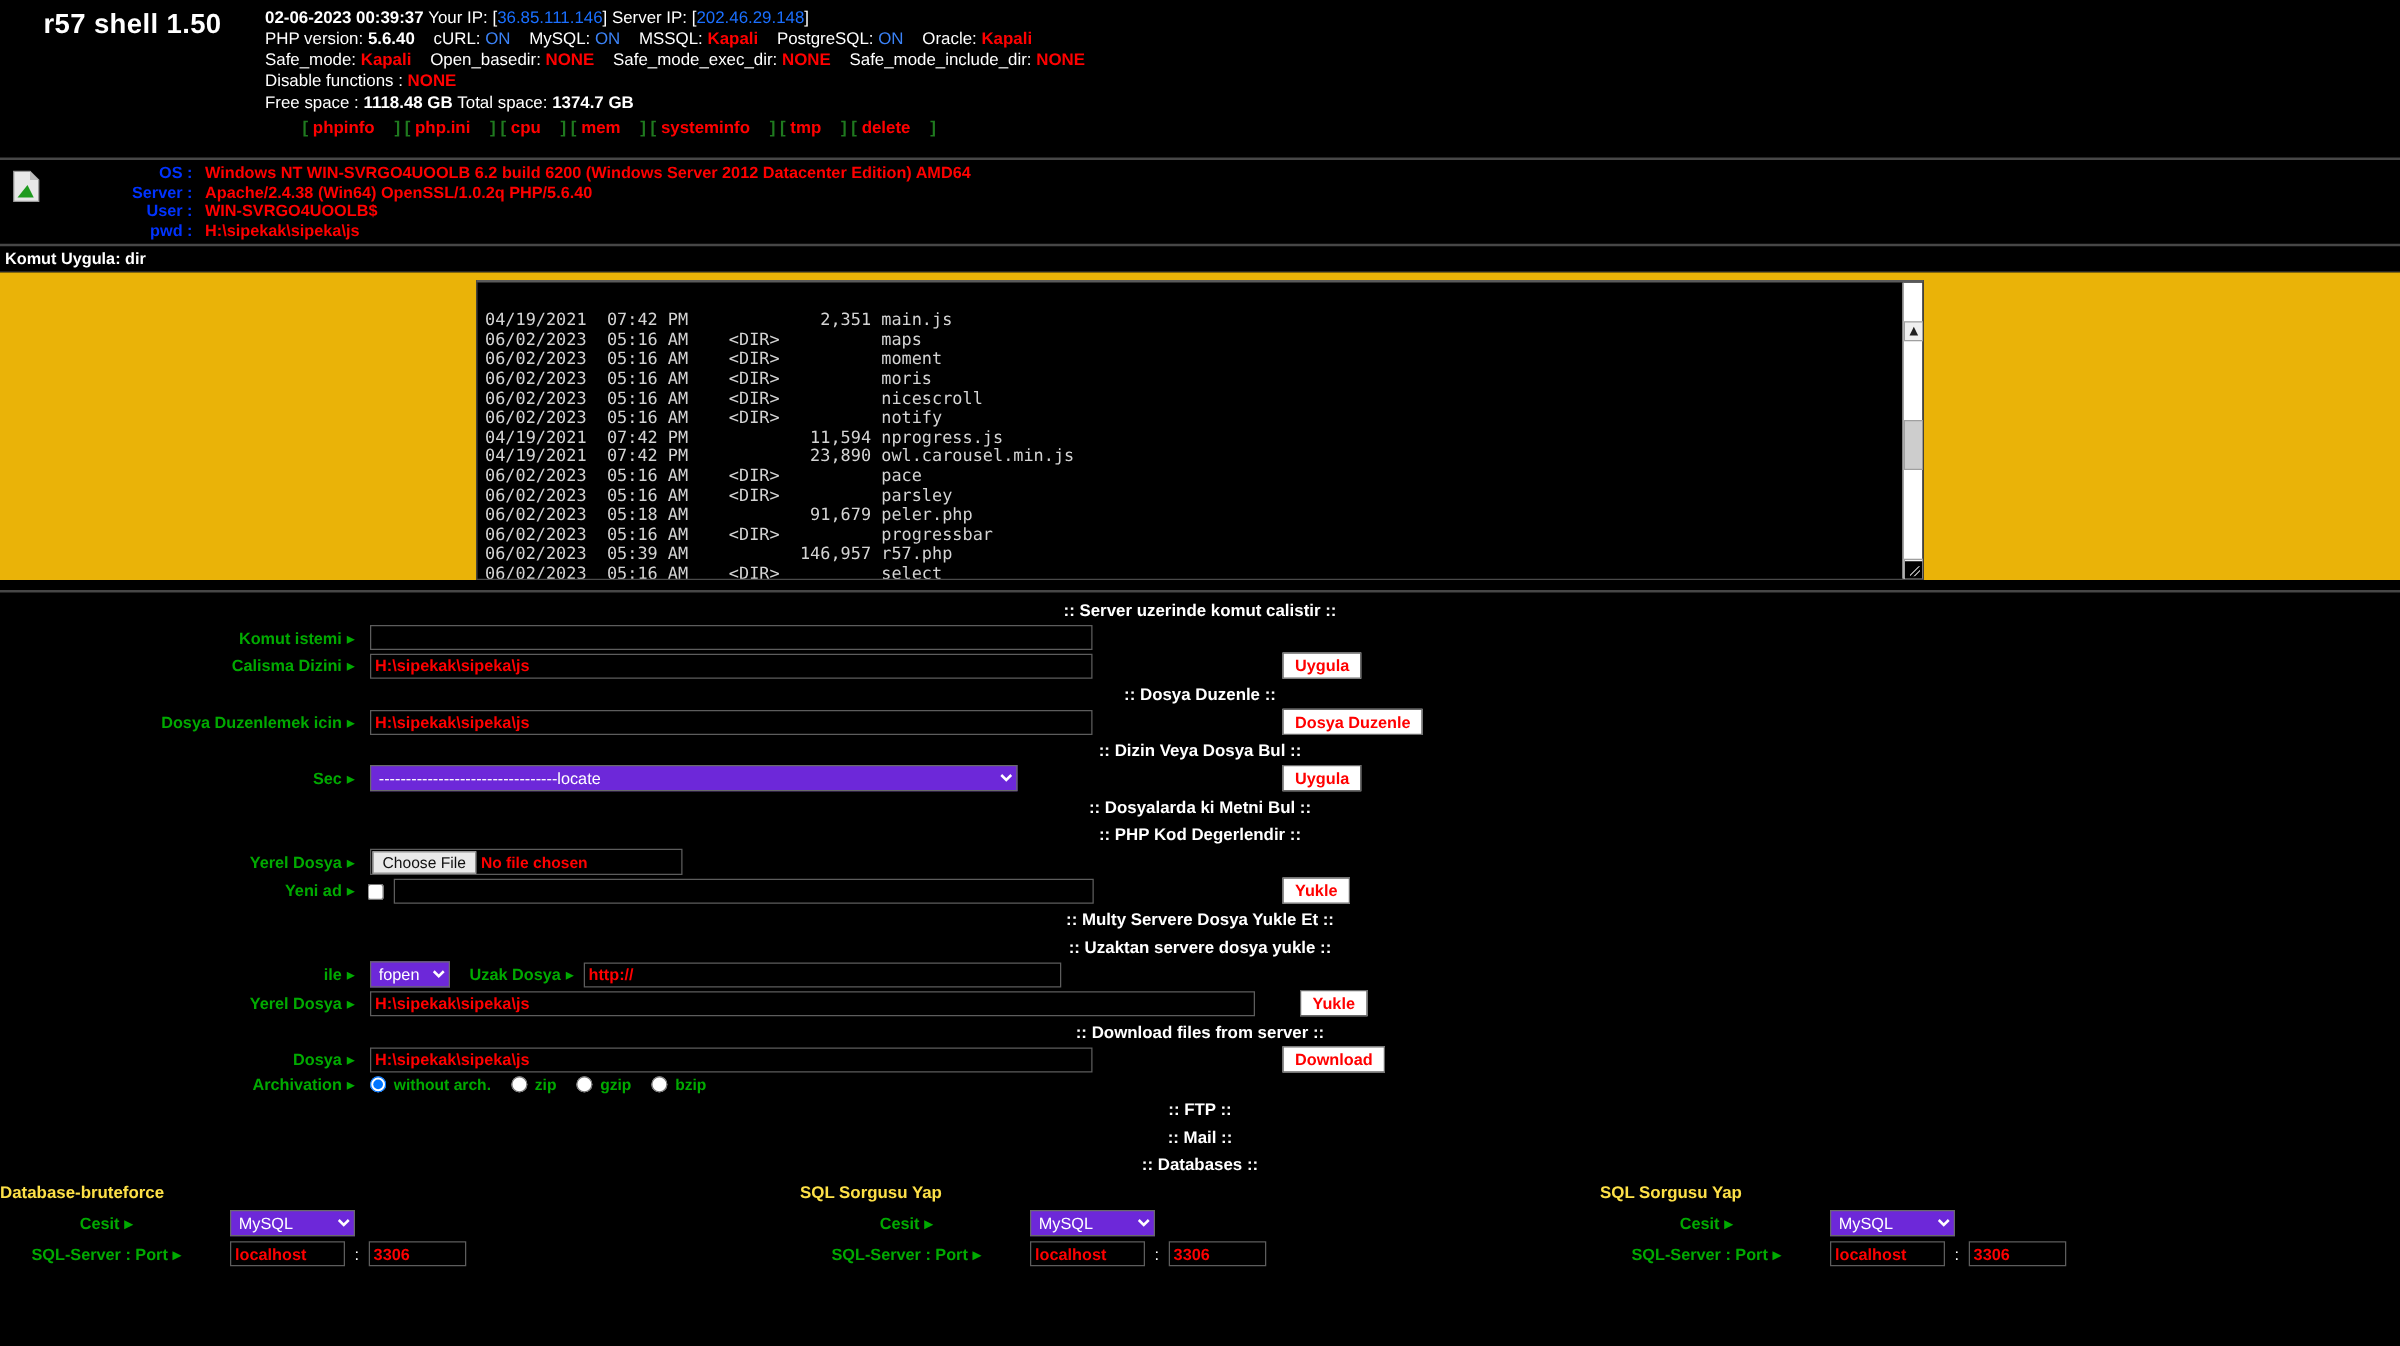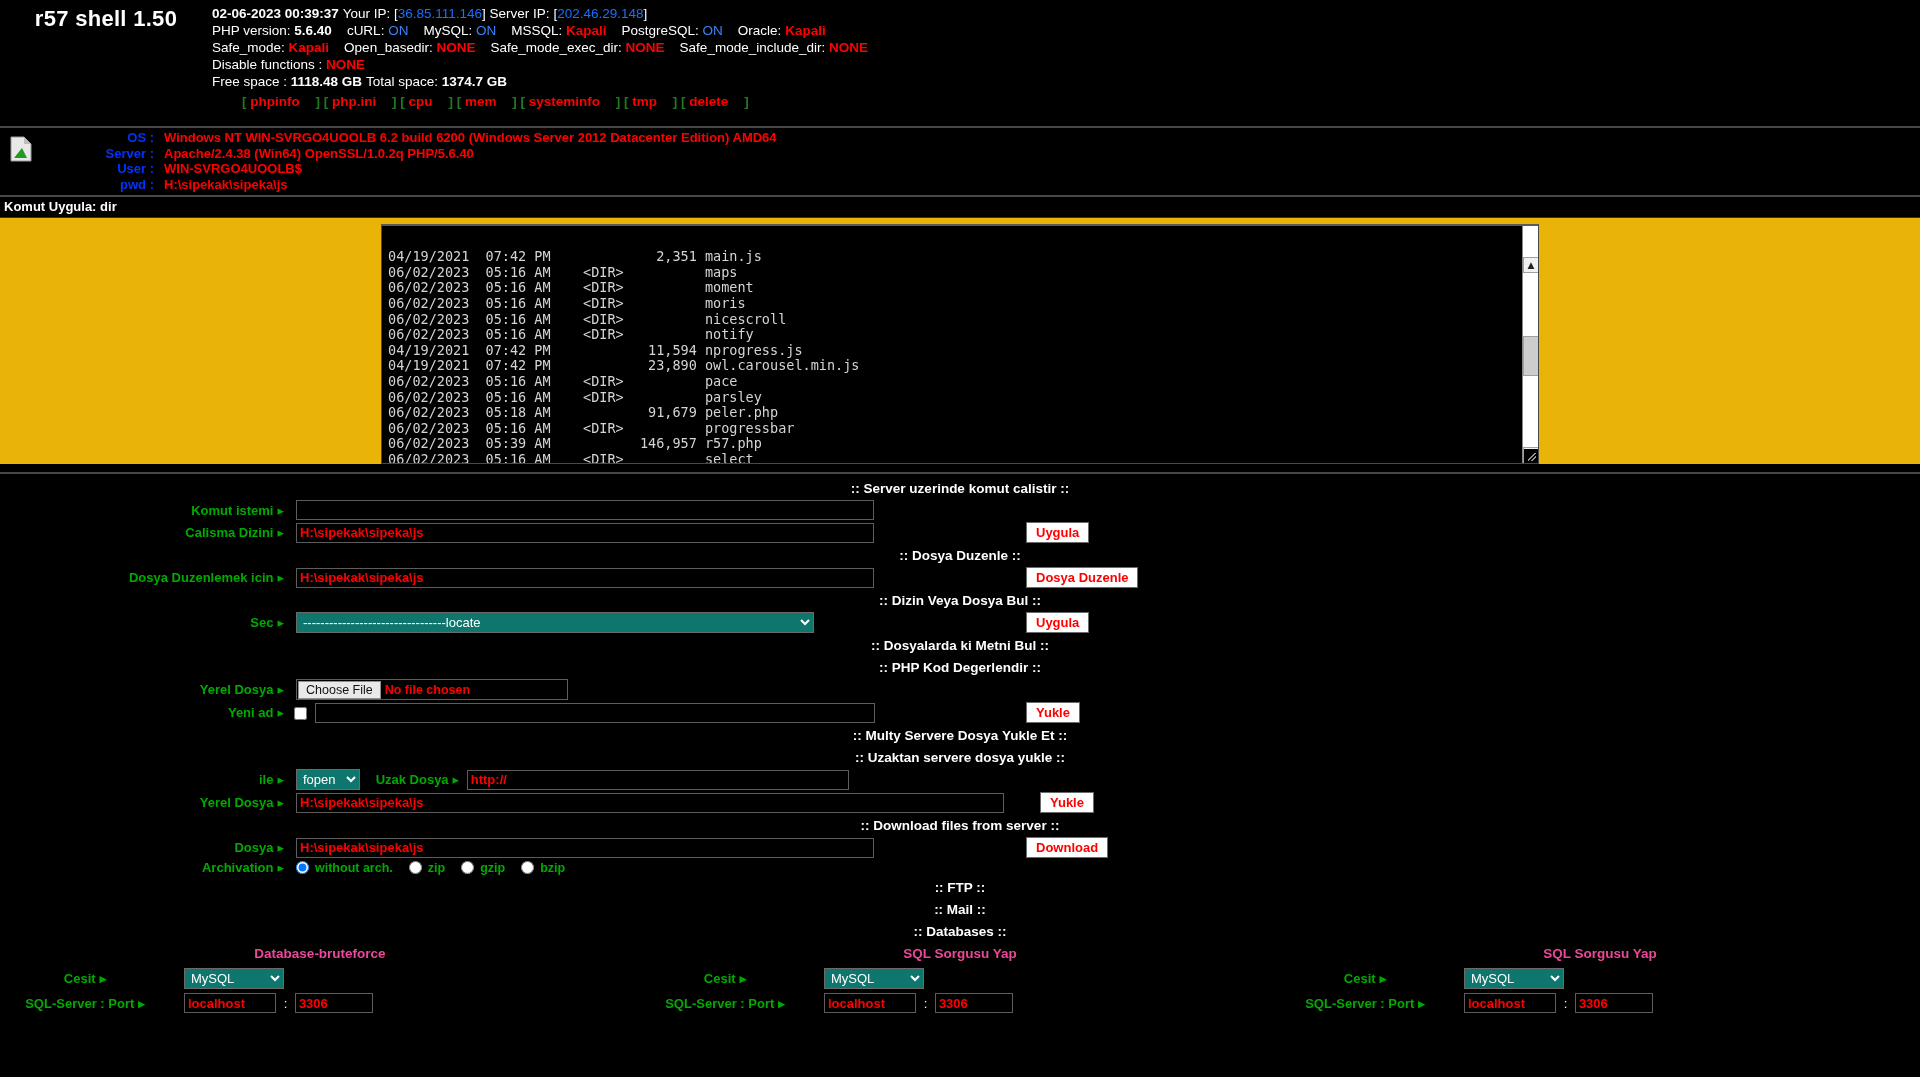--- a/index.html
+++ b/index.html
@@ -168,39 +168,39 @@
     background: #ffffff;
     border: 1px solid #6a6a6a;
     color: #ff0000;
     font-family: "Liberation Sans", sans-serif;
     font-weight: bold;
     font-size: 13px;
     padding: 2px 9px;
     cursor: pointer;
   }
   select.sel {
-    background: #0f766e;
+    background: #6d28d9;
     color: #ffffff;
     border: 1px solid #6a6a6a;
     font-family: "Liberation Sans", sans-serif;
     font-size: 13px;
     height: 21px;
     padding: 1px 2px;
   }
   select.sel.wide { width: 518px; }
   select.sel.small { width: 64px; }
   select.sel.db { width: 100px; }
 
   .filewrap {
     display: inline-flex;
     align-items: center;
     border: 1px solid #5d5d5d;
     background: #000;
     height: 21px;
-    width: 272px;
+    width: 250px;
   }
   .filebtn {
     background: #e9e9e9;
     border: 1px solid #8f8f8f;
     color: #111;
     font-size: 12.5px;
     padding: 1px 7px;
     margin: 1px 4px 1px 1px;
     font-family: "Liberation Sans", sans-serif;
     cursor: pointer;
@@ -213,21 +213,21 @@
     vertical-align: middle;
     margin: 0 4px 0 0;
   }
   .radio-row { display: flex; align-items: center; gap: 4px; }
   .radio-row label { color: #00aa00; font-weight: bold; font-size: 12.5px; margin-right: 12px; }
   input.rad { width: 13px; height: 13px; margin: 0 2px 0 0; vertical-align: middle; }
 
   
   .dbrow { display: flex; width: 1920px; }
   .dbcol { flex: 1 1 33.33%; }
-  .dbtitle { text-align: center; font-weight: bold; color: #ec4899; font-size: 13.5px; padding: 4px 0 5px 0;}
+  .dbtitle { font-weight: bold; color: #fde047; font-size: 13.5px; padding: 4px 0 5px 0;}
   table.dbf { border-collapse: collapse; width: 100%; }
   table.dbf td { padding: 2px 0; vertical-align: middle; font-size: 13px; }
   .dbk { text-align: center; color: #00aa00; font-weight: bold; white-space: nowrap; padding-right: 4px !important; width: 178px; margin-left: 16px;}
   .dbv { padding-left: 6px !important; }
   input.dbin {
     background:#000; border:1px solid #5d5d5d; color:#ff0000;
     font-weight:bold; font-size:13px; height:20px; padding:1px 3px;
     font-family:"Liberation Sans", sans-serif; outline:none;
   }
   .w92 { width: 92px; }

